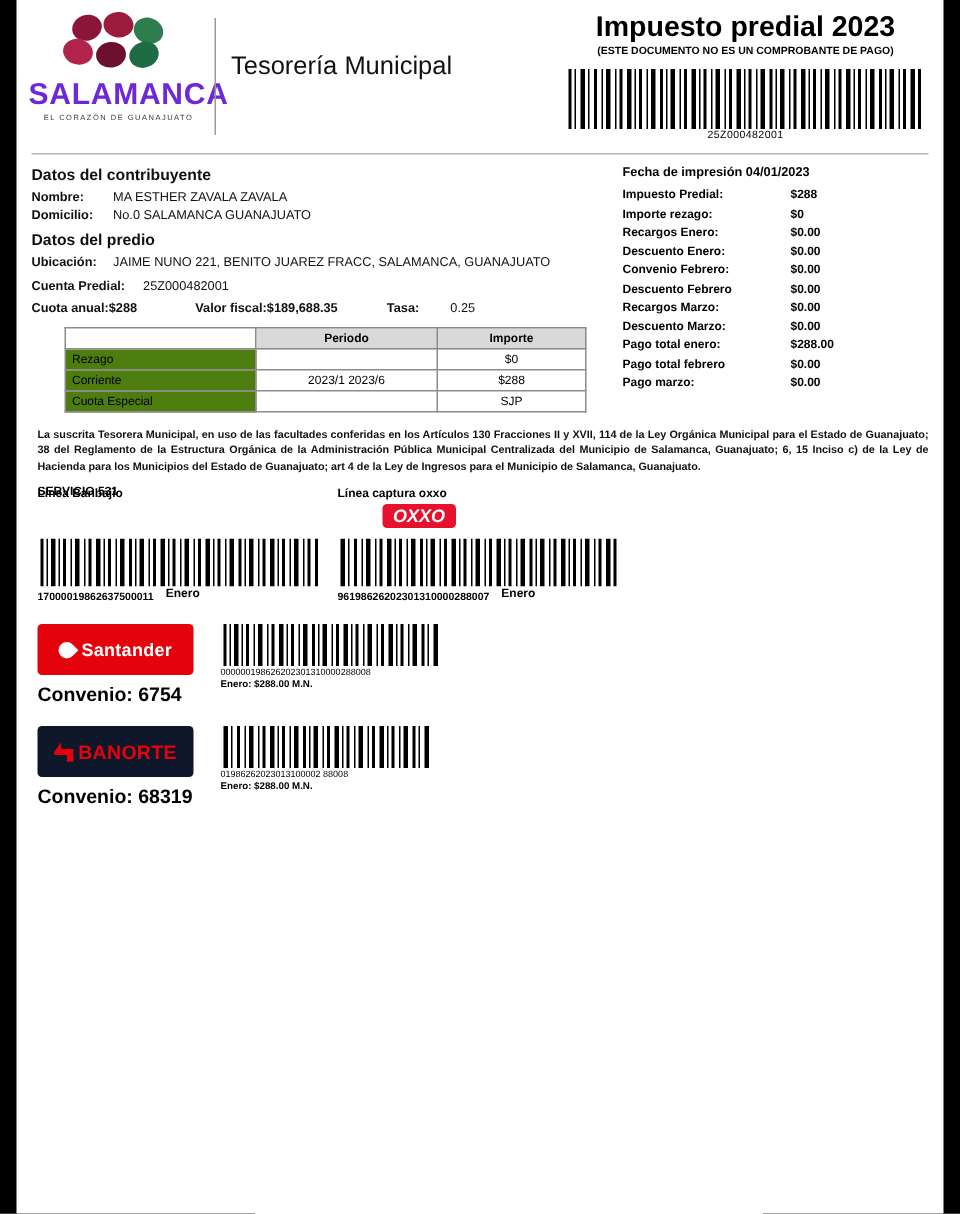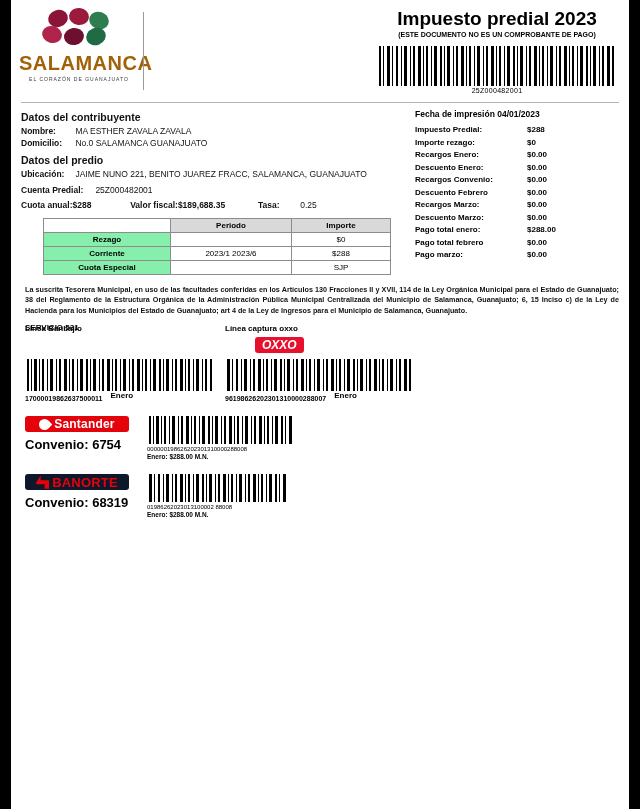--- a/index.html
+++ b/index.html
@@ -53,21 +53,21 @@
   .p1 { left: 6px;  top: 0px;  background: #8a1538; transform: rotate(-18deg); }
   .p2 { left: 27px; top: -2px; background: #9c1b3c; transform: rotate(6deg); }
   .p3 { left: 47px; top: 2px;  background: #2e7d4f; transform: rotate(22deg); }
   .p4 { left: 0px;  top: 16px; background: #b0234a; transform: rotate(14deg); }
   .p5 { left: 22px; top: 18px; background: #6d1030; transform: rotate(-8deg); }
   .p6 { left: 44px; top: 18px; background: #1f6b43; transform: rotate(-22deg); }
   .logo-name {
     font-weight: bold;
     font-size: 20px;
     letter-spacing: 0.5px;
-    color: #a16207;
+    color: #6d28d9;
     margin-top: 4px;
     font-family: "Liberation Sans", sans-serif;
   }
   .logo-sub {
     font-size: 5px;
     letter-spacing: 1px;
     color: #3a3a3a;
     margin-top: 1px;
   }
   .divider-v {
@@ -166,23 +166,22 @@
     border: 1px solid #8c8c8c;
     height: 13px;
     padding: 0 4px;
   }
   table.periodos th {
     background: #d9d9d9;
     font-weight: bold;
     text-align: center;
   }
   td.rowhead {
-    background: #86efac;
-    font-weight: bold;
-    text-align: center;
+    background: #4d7c0f;
+    font-weight: normal;
     width: 118px;
   }
   td.per { text-align: center; width: 112px; }
   td.imp { text-align: center; }
   td.blank { background: #ffffff; border: none; }
 
   
   .legal {
     font-size: 7.2px;
     font-weight: bold;
@@ -249,21 +248,21 @@
 
   
   .bank-row {
     display: flex;
     align-items: flex-start;
     margin-top: 14px;
   }
   .bank-left { width: 122px; }
   .bank-logo {
     width: 104px;
-    height: 16px;
+    height: 34px;
     border-radius: 3px;
     color: #fff;
     font-weight: bold;
     font-size: 12px;
     display: flex;
     align-items: center;
     justify-content: center;
     letter-spacing: 0.2px;
   }
   .santander { background: #e4020b; }
@@ -317,20 +316,21 @@
             <span class="petal p2"></span>
             <span class="petal p3"></span>
         <span class="petal p4"></span>
             <span class="petal p5"></span>
             <span class="petal p6"></span>
       </div>
       <div class="logo-name">SALAMANCA</div>
       <div class="logo-sub">EL CORAZÓN DE GUANAJUATO</div>
     </div>
     <div class="divider-v"></div>
+    <div class="dept">Tesorería Municipal</div>
 
     <div class="header-right">
       <div class="doc-title">Impuesto predial 2023</div>
       <div class="doc-note">(ESTE DOCUMENTO NO ES UN COMPROBANTE DE PAGO)</div>
       <div class="hdr-barcode-wrap">
         <svg width="240" height="40" viewBox="0 0 240 40">
           <rect width="240" height="40" fill="#fff"></rect>
           <g fill="#000">
             <rect x="2" y="0" width="2" height="40"></rect>
                 <rect x="6" y="0" width="1" height="40"></rect>
@@ -469,21 +469,21 @@
       </div>
       <div class="amt-row">
         <span class="amt-label">Recargos Enero:</span>
         <span class="amt-value">$0.00</span>
       </div>
       <div class="amt-row">
         <span class="amt-label">Descuento Enero:</span>
         <span class="amt-value">$0.00</span>
       </div>
       <div class="amt-row">
-        <span class="amt-label">Recargos Convenio:</span>
+        <span class="amt-label">Convenio Febrero:</span>
         <span class="amt-value">$0.00</span>
       </div>
       <div class="amt-row">
         <span class="amt-label">Descuento Febrero</span>
         <span class="amt-value">$0.00</span>
       </div>
       <div class="amt-row">
         <span class="amt-label">Recargos Marzo:</span>
         <span class="amt-value">$0.00</span>
       </div>

